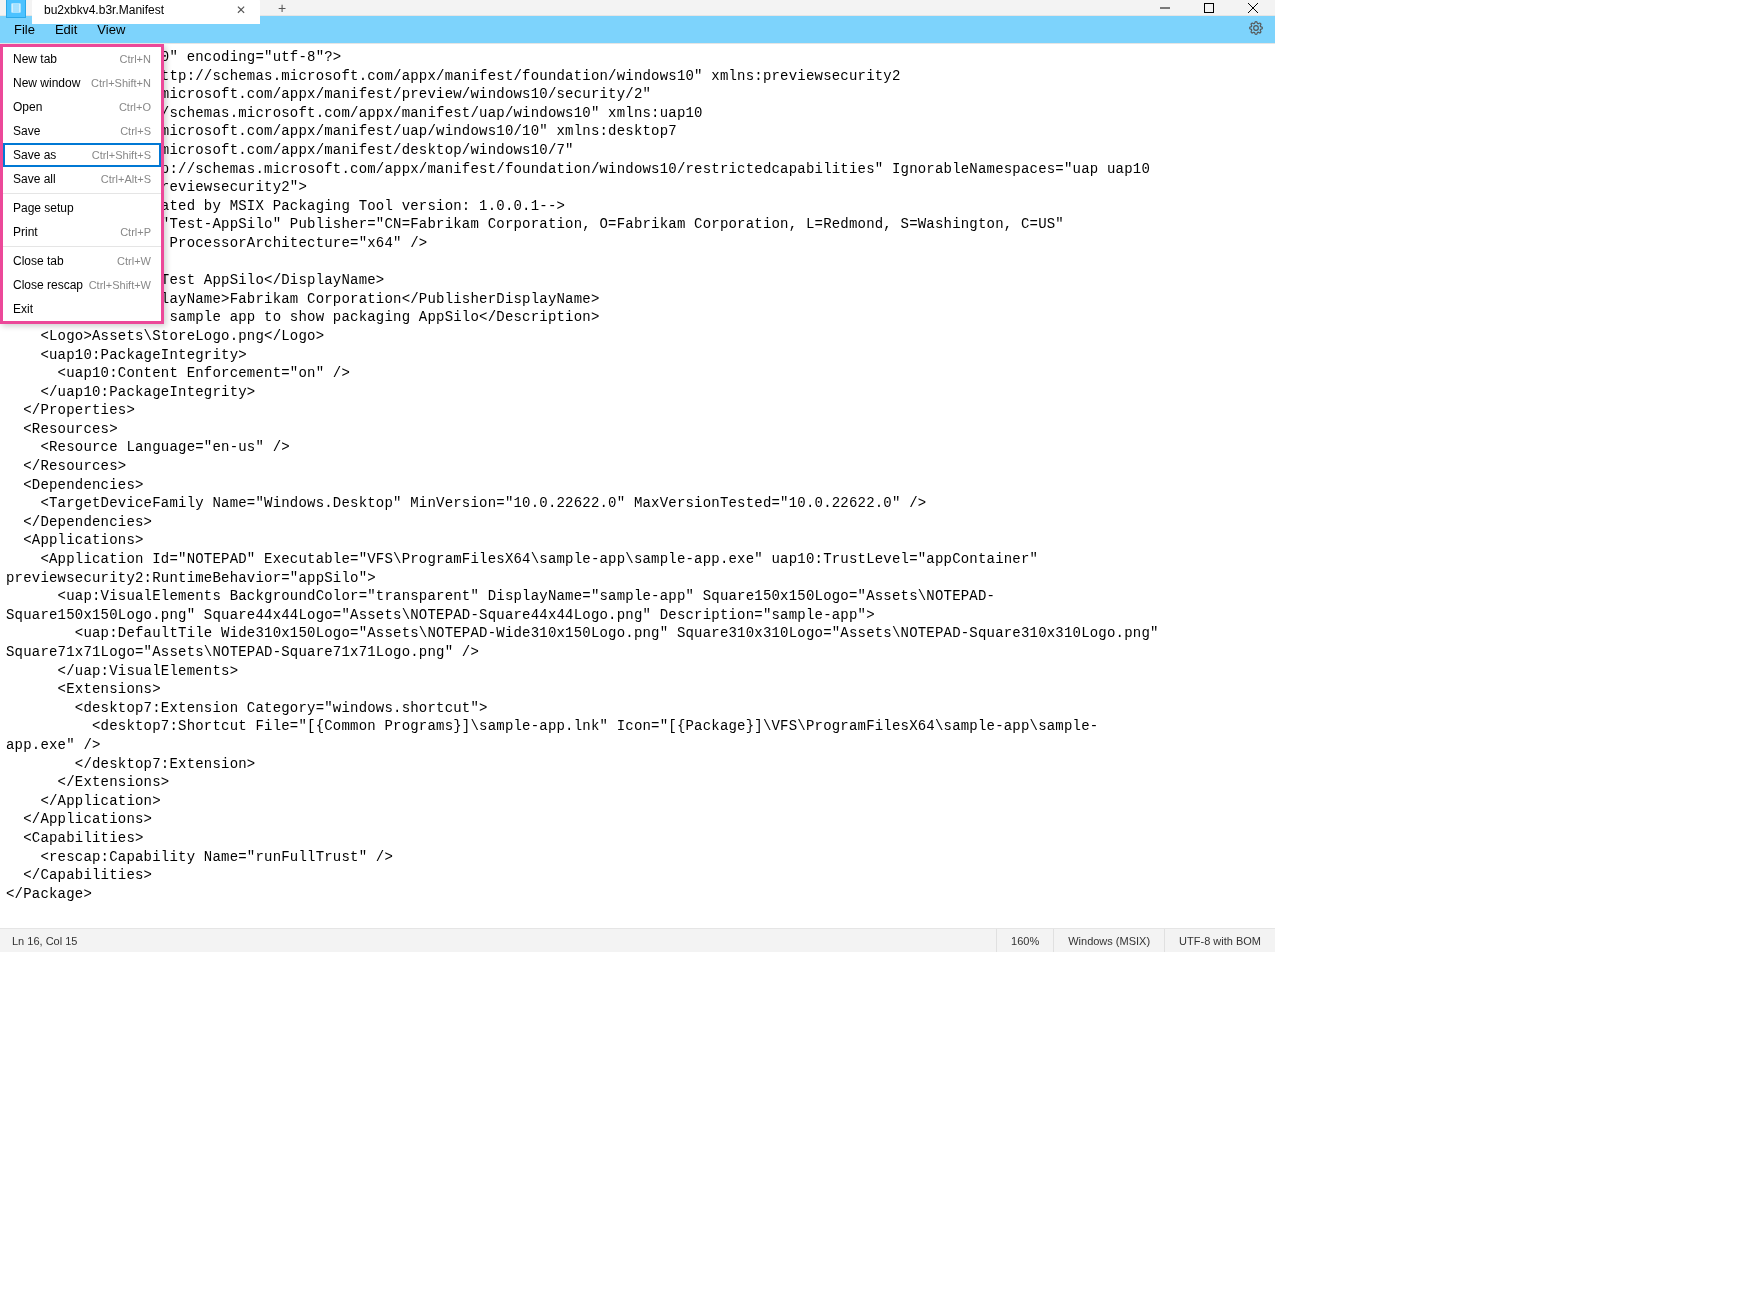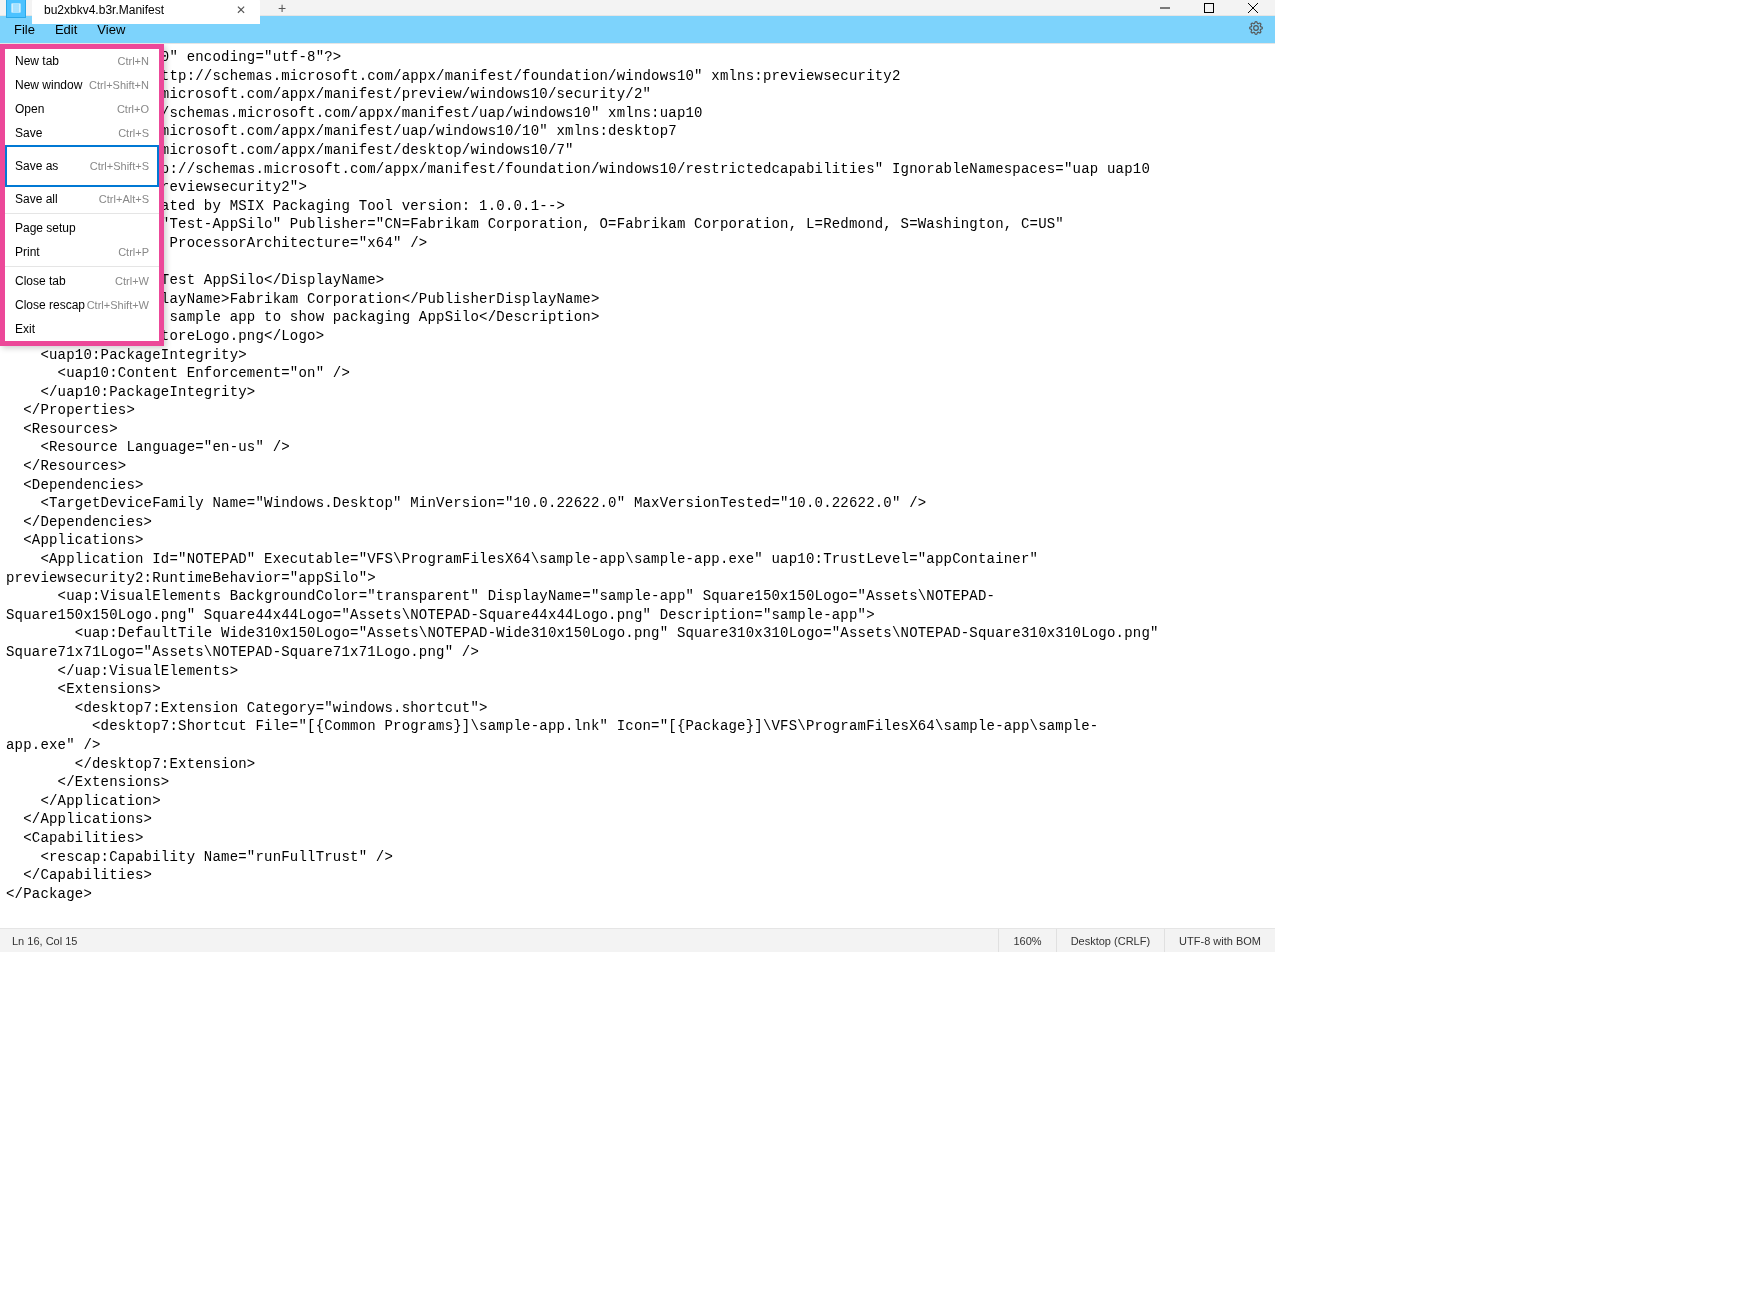--- a/index.html
+++ b/index.html
@@ -9,23 +9,23 @@
 .app-icon svg { width: 10px; height: 10px; }
 .tab { background: #ffffff; border-radius: 6px 6px 0 0; padding: 6px 12px; margin-top: 4px; display: flex; align-items: center; gap: 10px; font-size: 12px; height: 28px; }
 .tab .tab-close { width: 14px; height: 14px; display: flex; align-items: center; justify-content: center; cursor: pointer; margin-left: 60px; font-size: 12px; color:#555;}
 .new-tab { width: 28px; height: 28px; display: flex; align-items: center; justify-content: center; margin-left: 8px; cursor: pointer; font-size: 14px; color: #555; }
 .window-controls { margin-left: auto; display: flex; }
 .window-controls .btn { width: 44px; height: 32px; display: flex; align-items: center; justify-content: center; cursor: pointer; }
 .menu-bar { height: 28px; display: flex; align-items: center; padding: 0 4px; border-bottom: 1px solid #e5e5e5; background:#7dd3fc;}
 .menu-bar .menu-item { padding: 4px 10px; font-size: 13px; cursor: pointer; }
 .settings-btn { margin-left: auto; padding: 4px 8px; cursor: pointer; }
 .editor { position: relative; height: 865px; overflow: hidden; background: #fff; }
-.file-dropdown { position: absolute; top: 0; left: 0; width: 164px; background: #ffffff; box-shadow: 2px 2px 6px rgba(0,0,0,0.2); border: 5px solid #ec4899; z-index: 10; }
+.file-dropdown { position: absolute; top: 0; left: 0; width: 164px; background: #ffffff; box-shadow: 2px 2px 6px rgba(0,0,0,0.2); border: 3px solid #ec4899; z-index: 10; }
 .file-dropdown .item { display: flex; justify-content: space-between; align-items: center; padding: 5px 10px; font-size: 12px; cursor: pointer; }
-.file-dropdown .item.highlight { border: 2px solid #0078d4; padding: 12px 8px; }
+.file-dropdown .item.highlight { border: 2px solid #0078d4; padding: 3px 8px; }
 .file-dropdown .item .shortcut { color: #888; font-size: 11px; }
 .file-dropdown .divider { height: 1px; background: #e5e5e5; margin: 2px 0; }
 .content { font-family: Consolas, "Courier New", monospace; font-size: 14px; line-height: 18.6px; white-space: pre; padding: 4px 6px; letter-spacing: 0.2px; }
 .status-bar { position: absolute; bottom: 0; left: 0; right: 0; height: 24px; background: #f3f3f3; border-top: 1px solid #e5e5e5; display: flex; align-items: center; font-size: 11px; color: #333; gap: 21px; }
 .status-bar .sb-left { padding-left: 12px; }
 .status-bar .sb-right { margin-left: auto; display: flex; }
 .status-bar .sb-item { padding: 0 14px; border-left: 1px solid #e0e0e0; height: 24px; display: flex; align-items: center; }
 </style>
 </head>
 <body>
@@ -169,16 +169,16 @@
   &lt;Capabilities&gt;
     &lt;rescap:Capability Name="runFullTrust" /&gt;
   &lt;/Capabilities&gt;
 &lt;/Package&gt;</div>
 </div>
 
 <div class="status-bar">
   <div class="sb-left">Ln 16, Col 15</div>
   <div class="sb-right">
     <div class="sb-item">160%</div>
-    <div class="sb-item">Desktop (CRLF)</div>
+    <div class="sb-item">Windows (MSIX)</div>
     <div class="sb-item">UTF-8 with BOM</div>
   </div>
 </div>
 
 </body></html>

